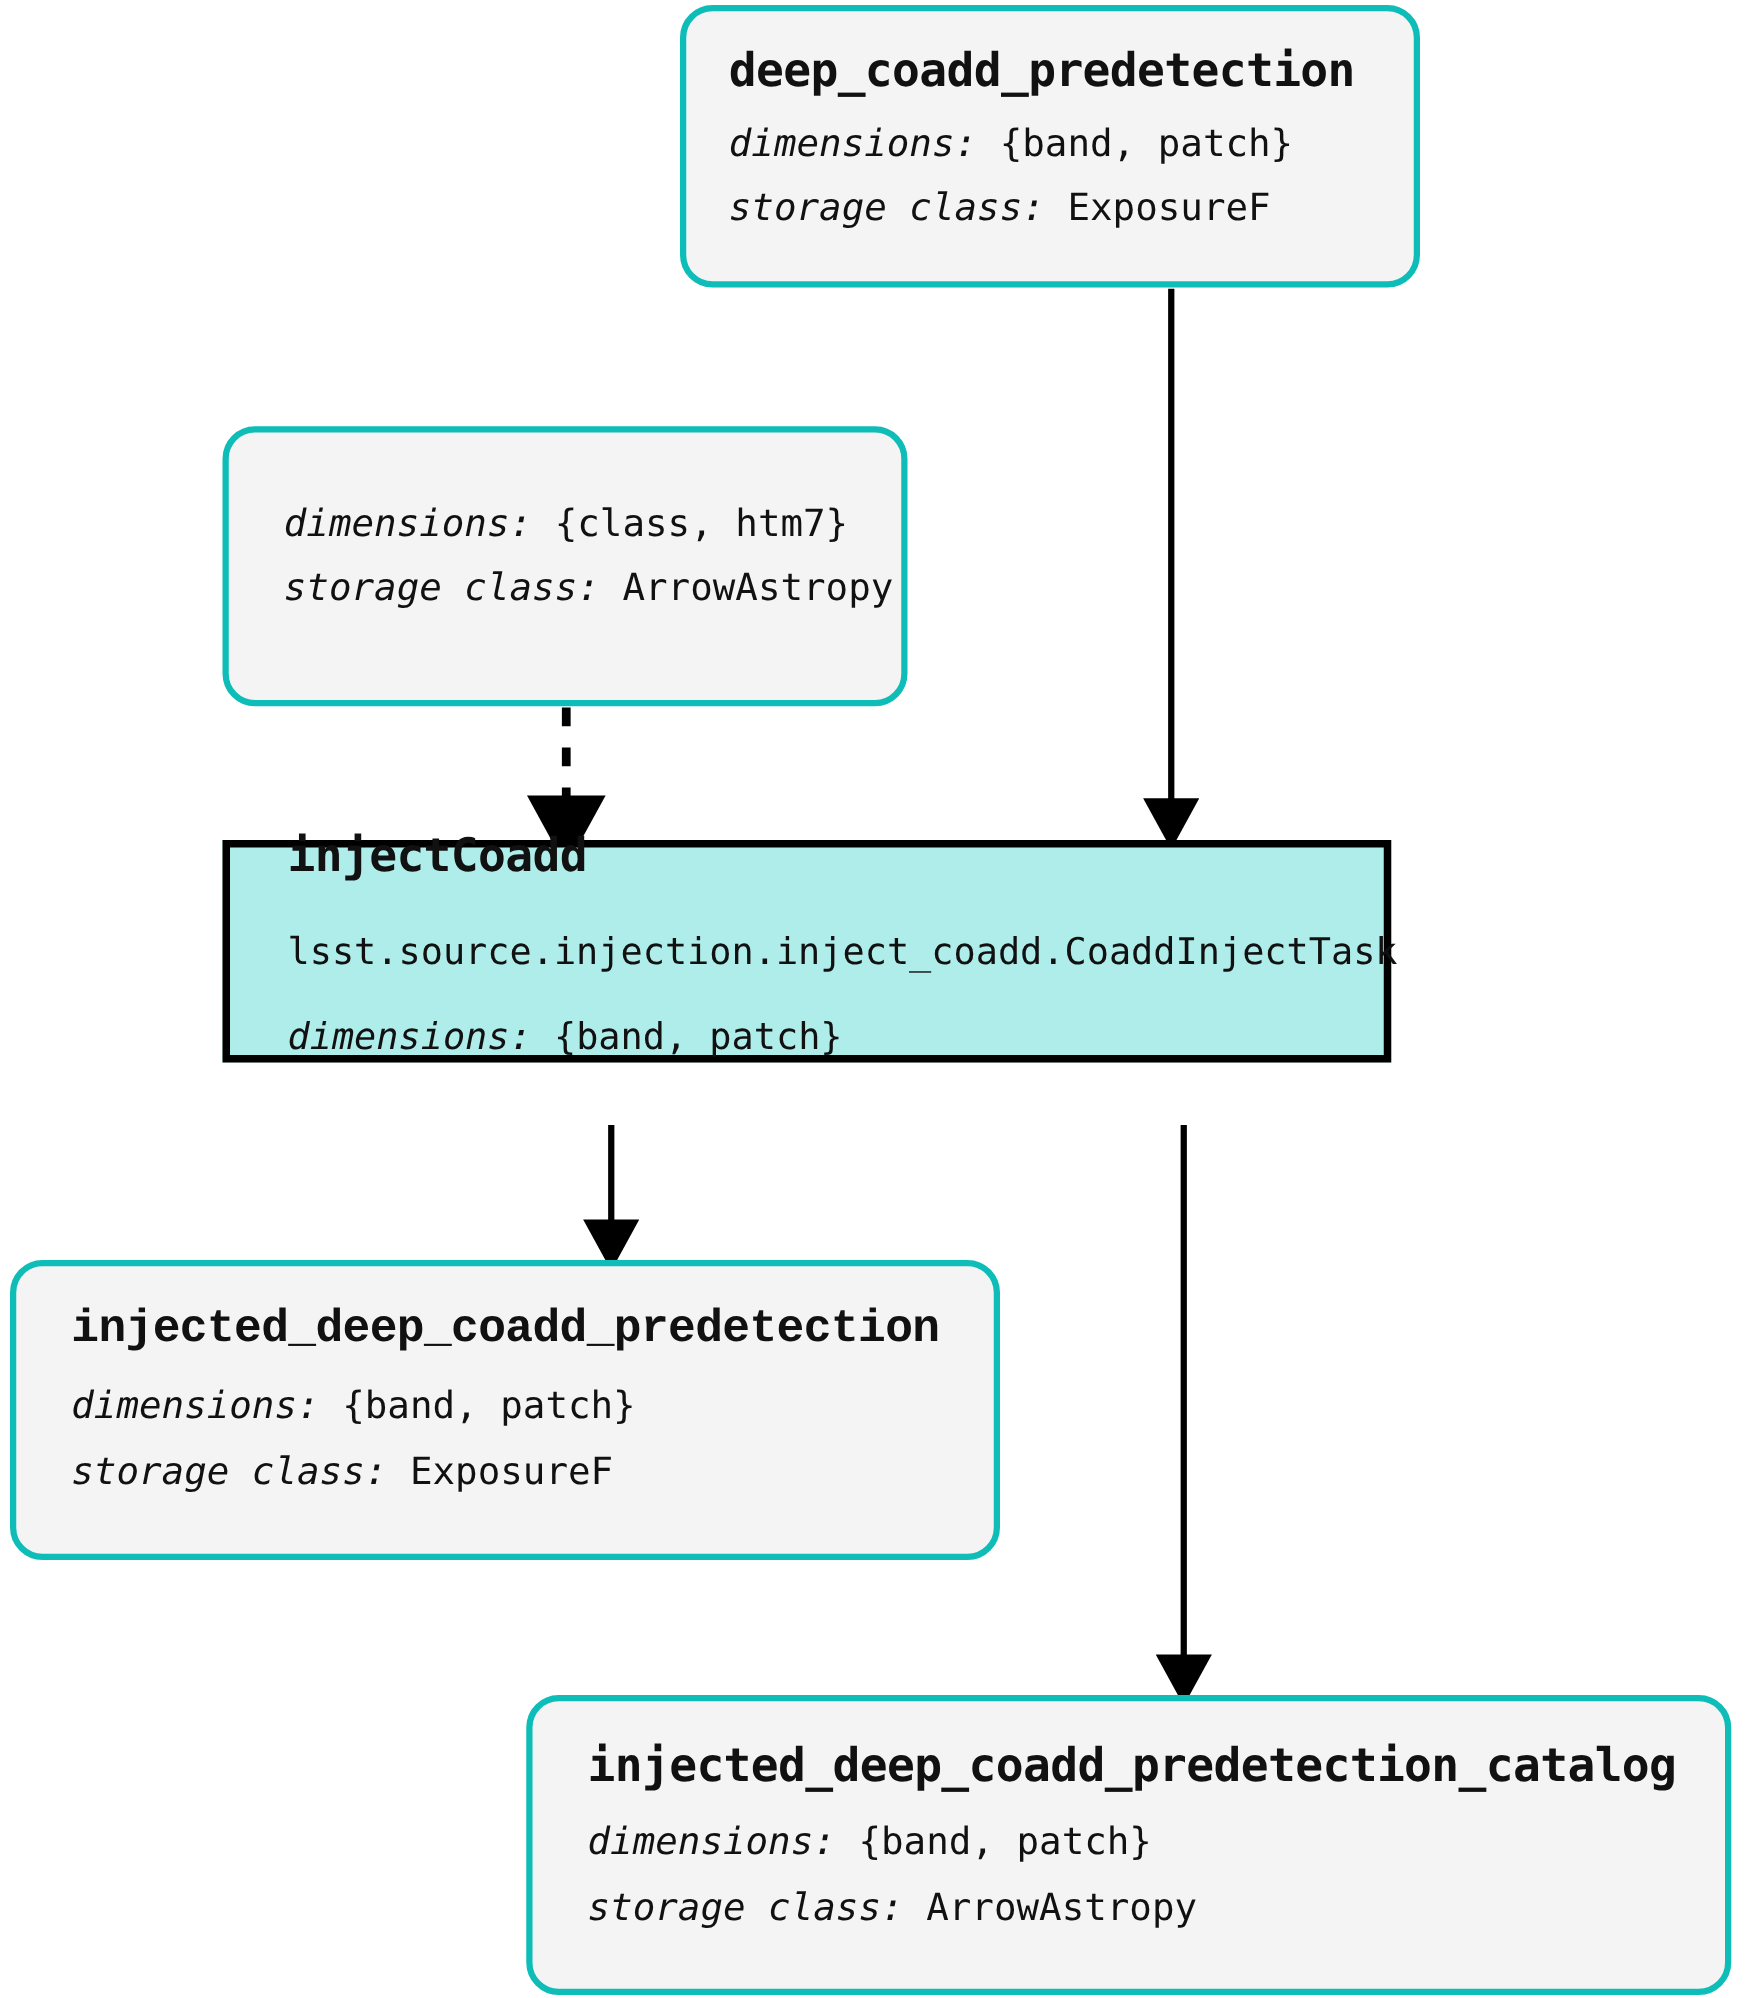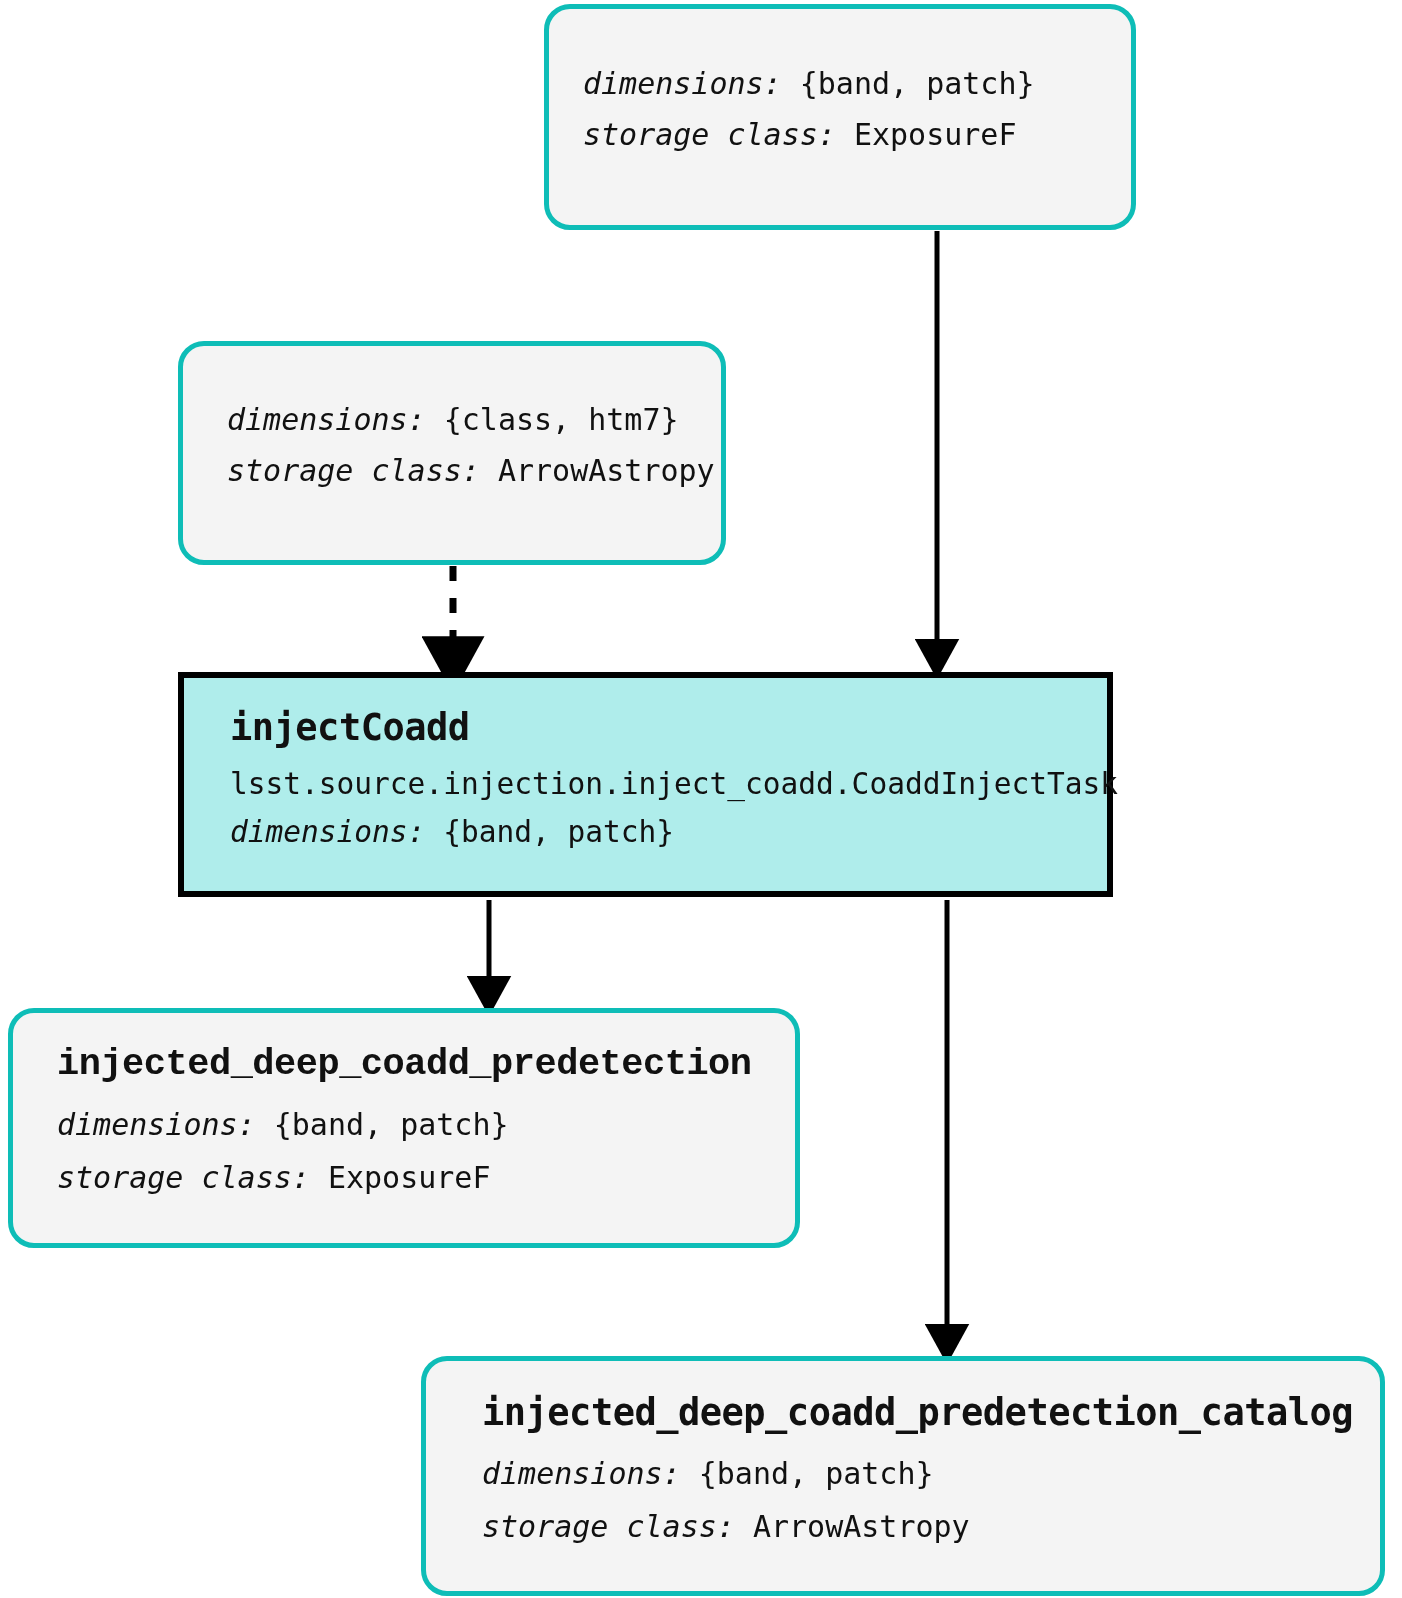--- a/index.html
+++ b/index.html
@@ -80,38 +80,39 @@
   #node-injection_catalog {
     left: 178px; top: 341px;
     width: 548px; height: 224px;
     padding: 0 44px;
   }
   #node-injection_catalog .title { font-size: 37px; margin-bottom: 20px; letter-spacing: -0.5px;}
   #node-injection_catalog .row { font-size: 30px; margin-bottom: 16px; }
 
   #node-injectCoadd {
     left: 178px; top: 672px;
-    width: 935px; height: 225px;
+    width: 935px; height: 178px;
     padding: 0 46px;
+    gap: 20px;
   }
   #node-injectCoadd .title { font-size: 37px; margin-bottom: 18px; letter-spacing: -0.5px;}
   #node-injectCoadd .row { font-size: 29.5px; margin-bottom: 14px; }
 
   #node-injected_deep_coadd_predetection {
     left: 8px; top: 1008px;
     width: 792px; height: 240px;
     padding: 0 44px;
   }
   #node-injected_deep_coadd_predetection .title { font-size: 37px; margin-bottom: 22px; letter-spacing: -0.5px; font-family: Liberation Mono, monospace;}
   #node-injected_deep_coadd_predetection .row { font-size: 30px; margin-bottom: 18px; }
 
   #node-injected_deep_coadd_predetection_catalog {
     left: 421px; top: 1356px;
     width: 964px; height: 240px;
-    padding: 0 56px;
+    padding: 0 44px;
   }
   #node-injected_deep_coadd_predetection_catalog .title { font-size: 37px; margin-bottom: 22px; letter-spacing: -0.5px;}
   #node-injected_deep_coadd_predetection_catalog .row { font-size: 30px; margin-bottom: 18px; }
 </style>
 </head>
 <body>
 
 <div id="canvas">
 
   <svg class="edges" viewBox="0 0 1402 1598">
@@ -124,20 +125,21 @@
     <line x1="937" y1="231" x2="937" y2="644" stroke="#000000" stroke-width="5" marker-end="url(#arrowhead)"></line>
 
     <line x1="453" y1="566" x2="453" y2="644" stroke="#000000" stroke-width="7" stroke-dasharray="15,17" marker-end="url(#arrowhead)"></line>
 
     <line x1="489" y1="900" x2="489" y2="981" stroke="#000000" stroke-width="5" marker-end="url(#arrowhead)"></line>
 
     <line x1="947" y1="900" x2="947" y2="1329" stroke="#000000" stroke-width="5" marker-end="url(#arrowhead)"></line>
   </svg>
 
   <div class="node dataset" id="node-deep_coadd_predetection">
+    <div class="title">deep_coadd_predetection</div>
     <div class="row">
       <span class="key">dimensions: </span>
       <span class="val">{band, patch}</span>
     </div>
     <div class="row">
       <span class="key">storage class: </span>
       <span class="val">ExposureF</span>
     </div>
   </div>
 

